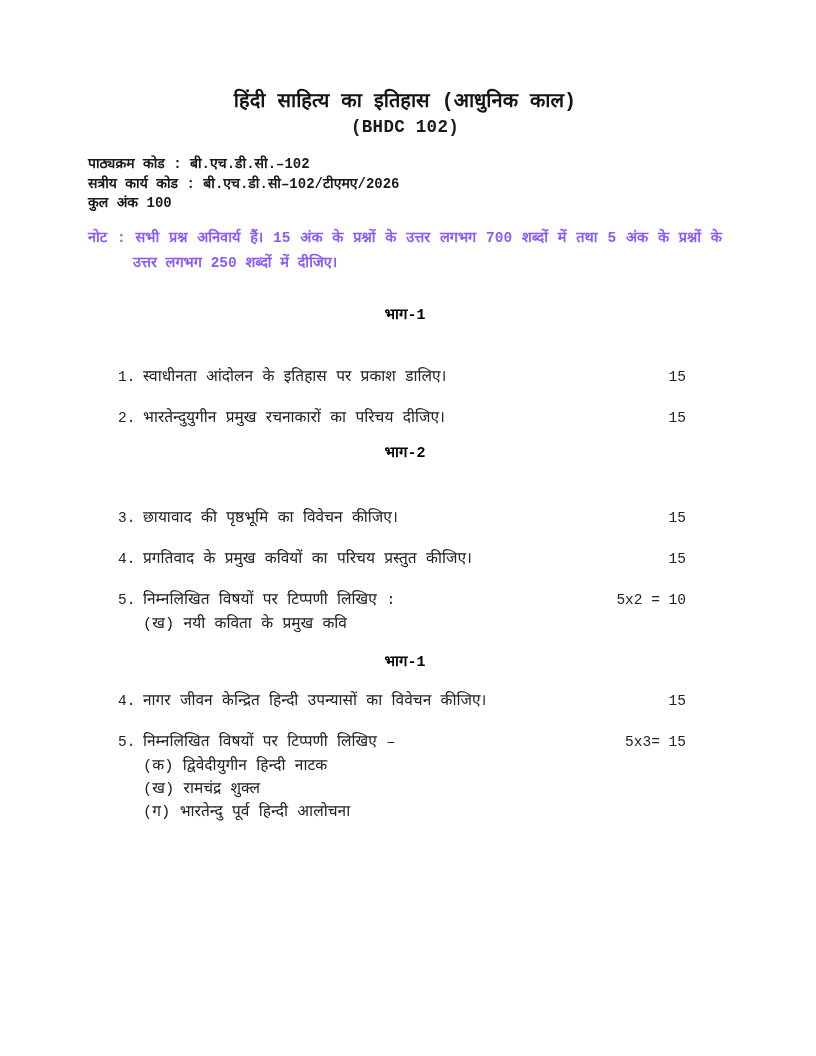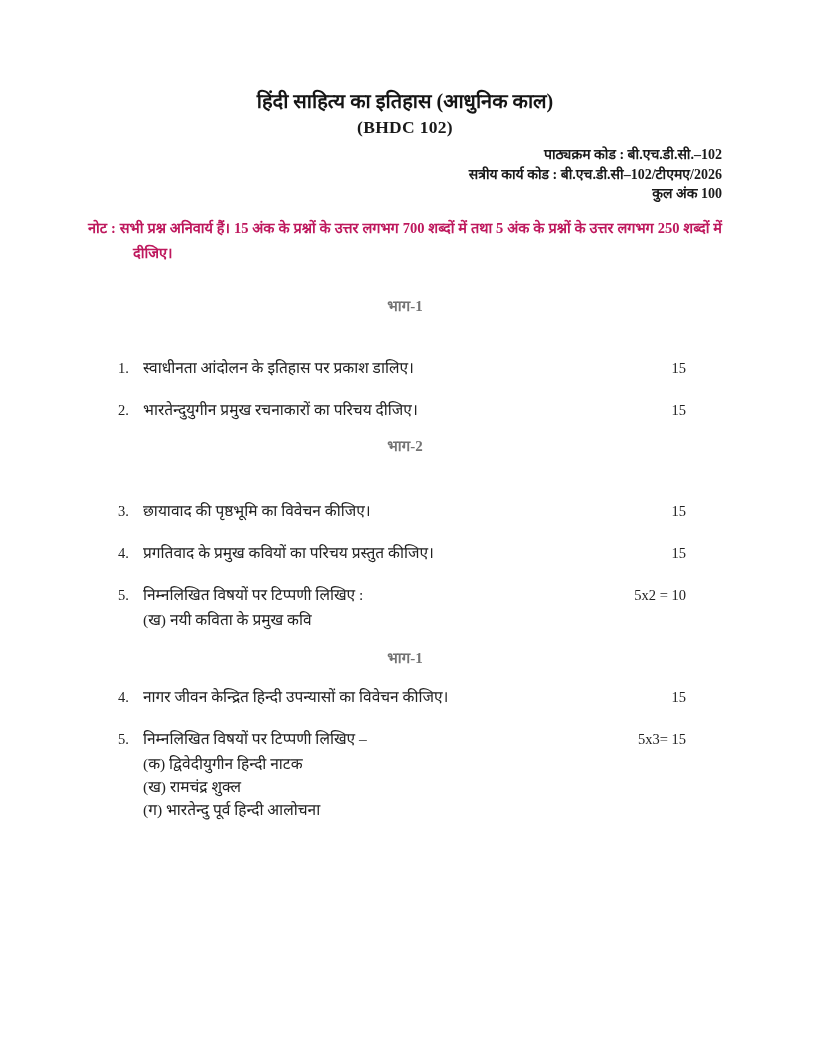--- a/index.html
+++ b/index.html
@@ -5,21 +5,21 @@
   html, body {
     margin: 0;
     padding: 0;
     background: #ffffff;
   }
   .page {
     position: relative;
     width: 816px;
     height: 1056px;
     background: #ffffff;
-    font-family: Liberation Serif, serif;
+    font-family: Liberation Mono, monospace;
     color: #1f1f1f;
     overflow: hidden;
     box-sizing: border-box;
   }
   .content {
     padding: 88px 94px 0 88px;
   }
   
   .title-block { text-align: center; }
   .doc-title {
@@ -36,46 +36,45 @@
     letter-spacing: 0.3px;
   }
   .doc-subtitle {
     font-size: 15.5px;
     font-weight: bold;
     line-height: 21px;
     color: #151515;
   }
   
   .meta-block {
-    margin-top: 5px;
-    text-align: right;
+    margin-top: 15px;
   }
   .meta-line {
     font-size: 14px;
     font-weight: bold;
     line-height: 19.5px;
     color: #1a1a1a;
   }
   
   .note {
     margin: 12px 0 0 0;
     font-size: 14.5px;
     font-weight: bold;
     line-height: 25px;
-    color: #be185d;
+    color: #8b5cf6;
     padding-left: 45px;
     text-indent: -45px;
     text-align: justify;
   }
   
   .section-heading {
     text-align: center;
     font-size: 15px;
     font-weight: bold;
-    color: #737373;
+    color: #000000;
     line-height: 20px;
   }
   #sections section:nth-child(1) .section-heading { margin: 30px 0 23px 0; }
   #sections section:nth-child(2) .section-heading { margin: 13px 0 26px 0; }
   #sections section:nth-child(3) .section-heading { margin: 17px 0 0 0; }
   .q-row {
     display: flex;
     align-items: baseline;
     padding-left: 30px;
     padding-right: 36px;

